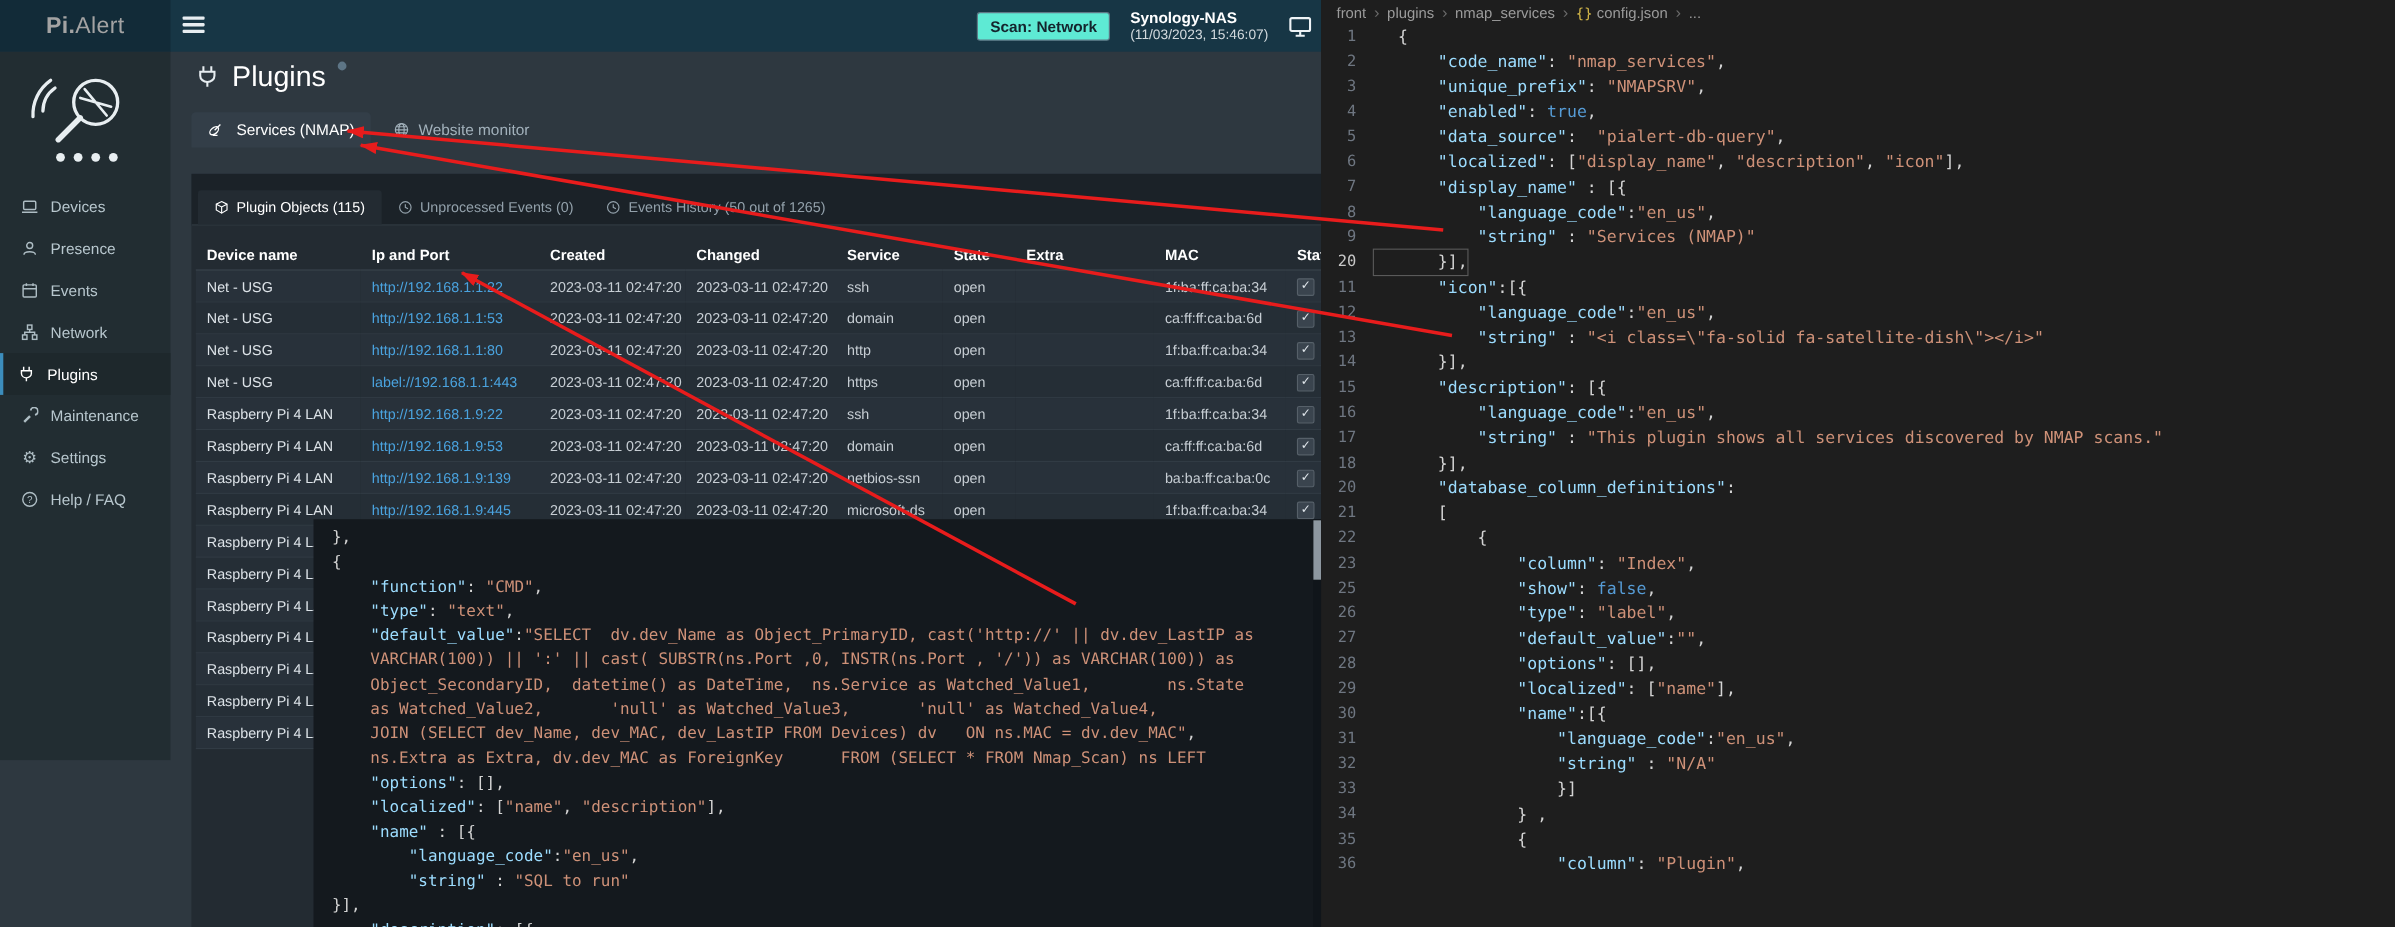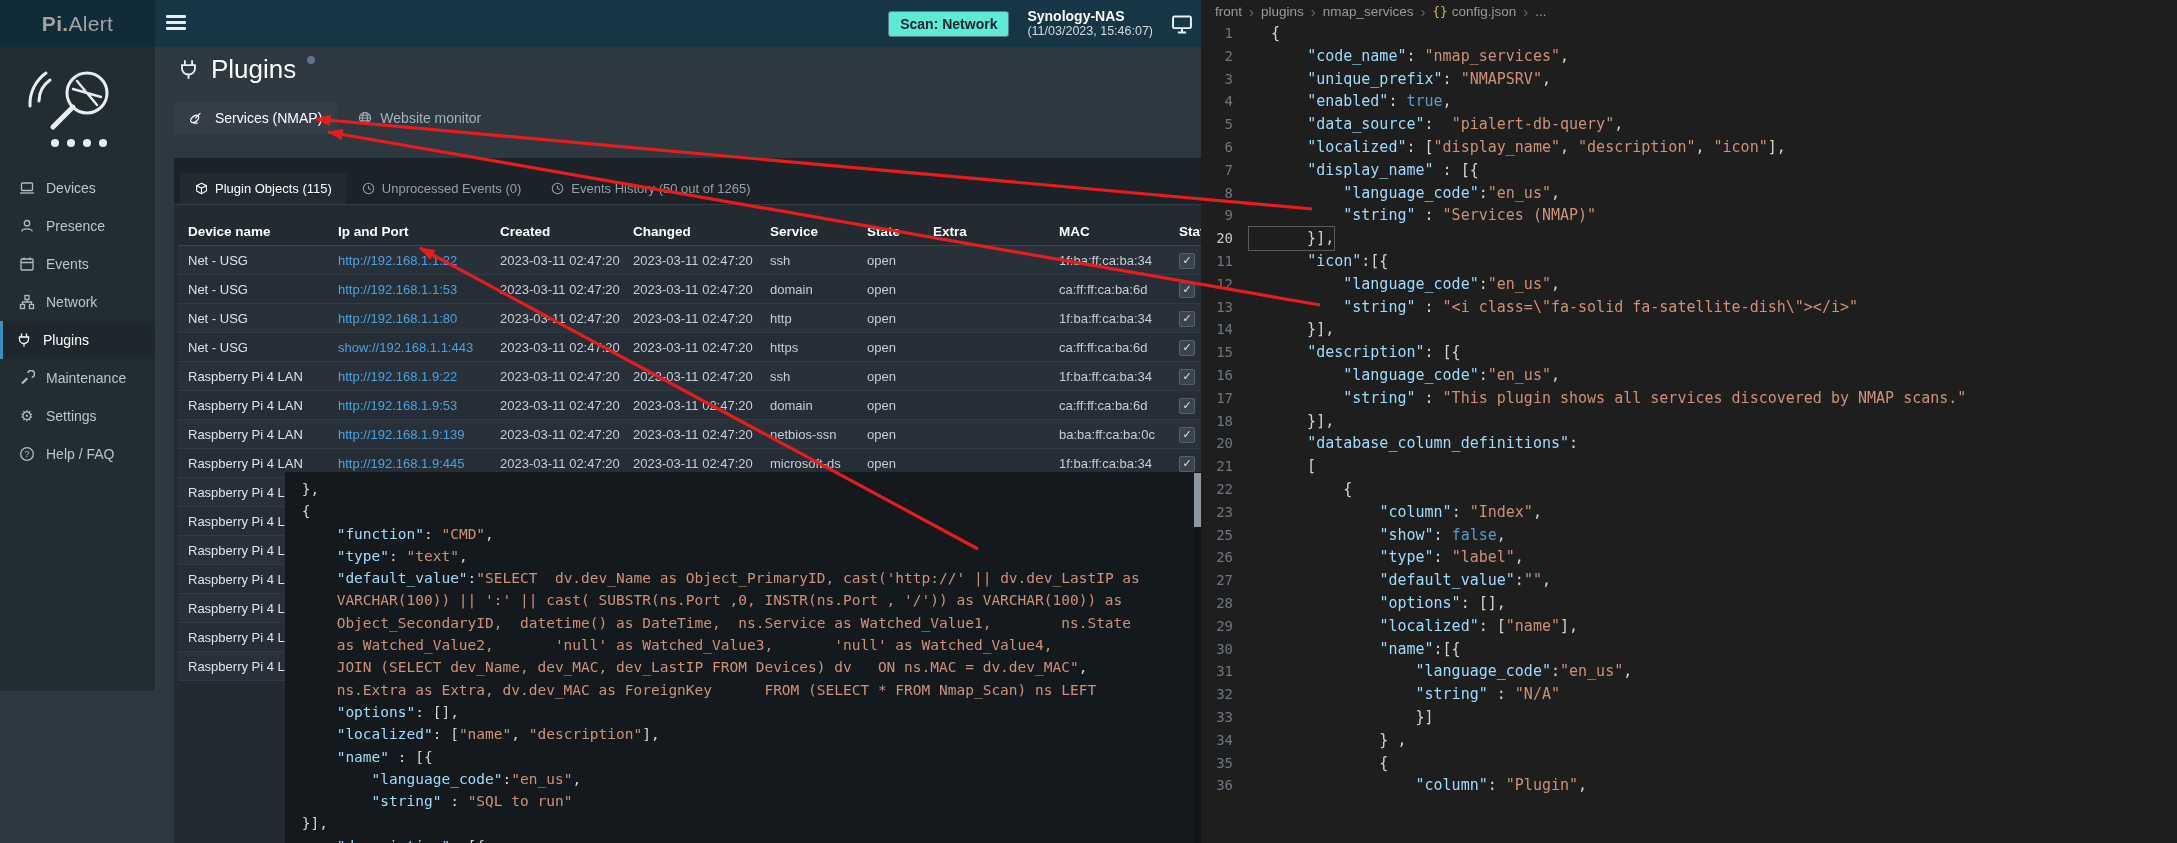--- a/index.html
+++ b/index.html
@@ -312,21 +312,21 @@
               <td class="c-created">2023-03-11 02:47:20</td>
               <td class="c-changed">2023-03-11 02:47:20</td>
               <td class="c-service">http</td>
               <td class="c-state">open</td>
               <td class="c-extra"></td>
               <td class="c-mac">1f:ba:ff:ca:ba:34</td>
               <td><span class="chk">✓</span></td>
             </tr>
             <tr>
               <td class="c-name">Net - USG</td>
-              <td class="c-link"><a>show://192.168.1.1:443</a></td>
+              <td class="c-link"><a>label://192.168.1.1:443</a></td>
               <td class="c-created">2023-03-11 02:47:20</td>
               <td class="c-changed">2023-03-11 02:47:20</td>
               <td class="c-service">https</td>
               <td class="c-state">open</td>
               <td class="c-extra"></td>
               <td class="c-mac">ca:ff:ff:ca:ba:6d</td>
               <td><span class="chk">✓</span></td>
             </tr>
             <tr>
               <td class="c-name">Raspberry Pi 4 LAN</td>

